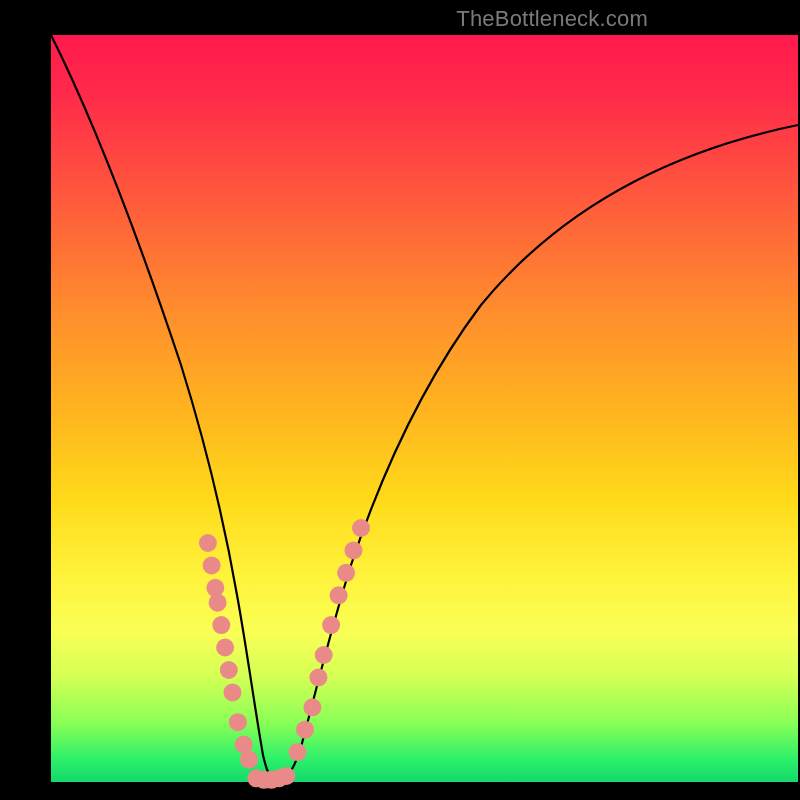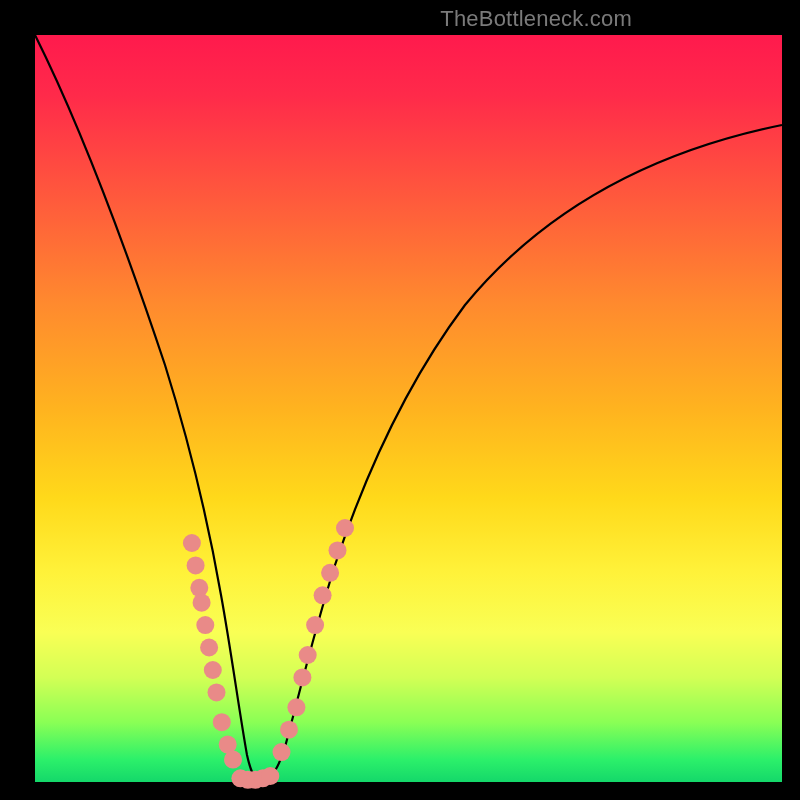--- a/index.html
+++ b/index.html
@@ -6,21 +6,21 @@
     margin: 0;
     padding: 0;
     width: 800px;
     height: 800px;
     overflow: hidden;
     background: #000;
     font-family: Arial, Helvetica, sans-serif;
   }
   .frame {
     position: absolute;
-    left: 0;
+    left: 16px;
     top: 0;
     width: 648px;
     height: 800px;
     background: #000;
   }
   .plot-area {
     position: absolute;
     left: 35px;
     top: 35px;
     width: 747px;

